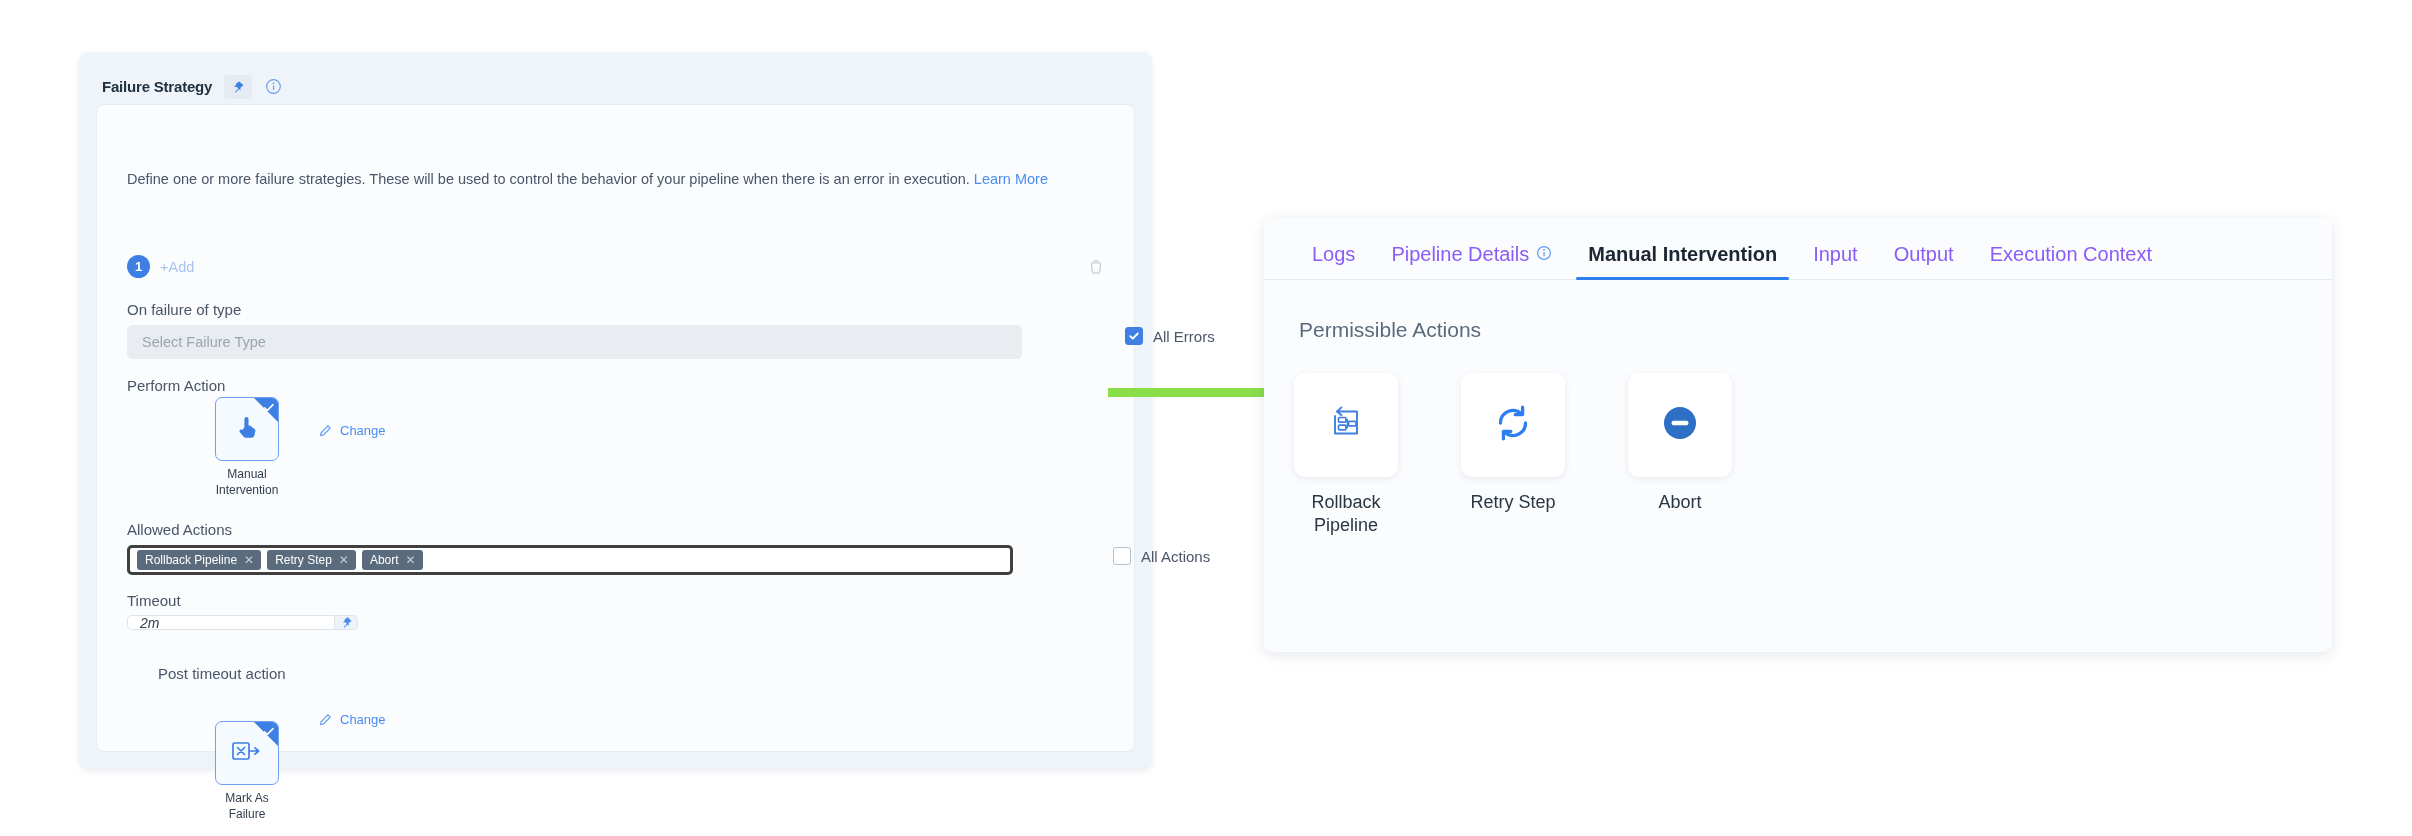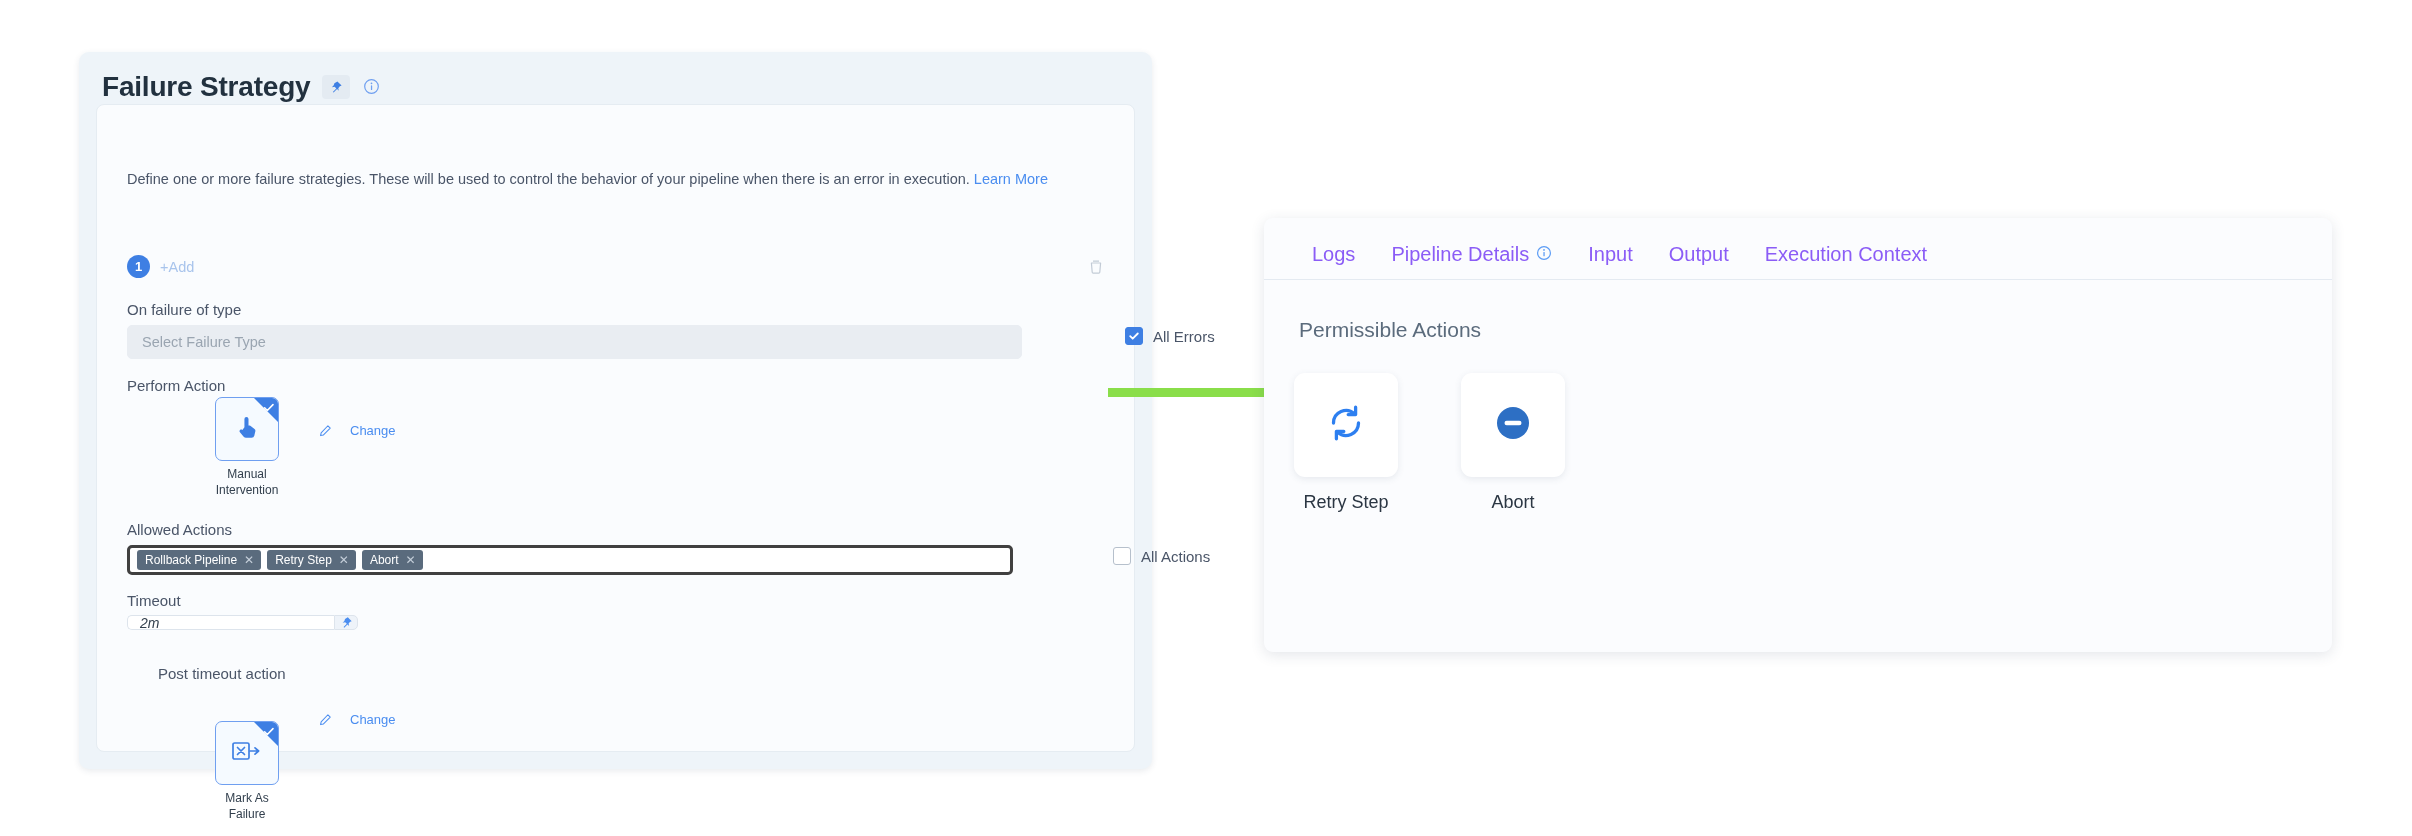--- a/index.html
+++ b/index.html
@@ -17,21 +17,21 @@
     width: 1073px; height: 717px;
     background: #eef4f9;
     border-radius: 10px;
     box-shadow: 0 2px 6px rgba(40,60,90,0.10);
   }
   .fs-header {
     display: flex; align-items: center; gap: 12px;
     padding: 17px 0 0 23px; height: 52px;
   }
   .fs-title {
-    font-size: 28px; font-weight: bold; color: #22313f;
+    font-size: 15px; font-weight: bold; color: #22313f;
     letter-spacing: -0.2px;
   }
   .pin-btn {
     width: 28px; height: 24px; border-radius: 4px;
     background: #e4ebf2; display: flex; align-items: center;
     justify-content: center; cursor: pointer;
   }
   .pin-btn svg { display: block; }
   .info-ic { width: 19px; height: 19px; display: flex; align-items: center; justify-content: center; }
 
@@ -111,21 +111,21 @@
     border-top: 24px solid #3e7fe3; border-left: 24px solid transparent;
   }
   .tile-check {
     position: absolute; right: 3px; top: 2px; width: 12px; height: 12px;
   }
   .tile-caption {
     margin-top: 6px; width: 78px; margin-left: -7px;
     text-align: center; font-size: 12px; color: #33404e; line-height: 1.32;
   }
   .change-link {
-    position: absolute; display: flex; align-items: center; gap: 18px;
+    position: absolute; display: flex; align-items: center; gap: 8px;
     font-size: 13px; color: #4a8df0; cursor: pointer;
   }
   .change-mi { left: 222px; top: 318px; }
   .change-mf { left: 222px; top: 607px; }
 
   
   .tag-input {
     position: absolute; left: 30px; top: 440px;
     width: 886px; height: 30px;
     background: #fff; border: 3px solid #404040; border-radius: 5px;
@@ -364,35 +364,56 @@
       <span class="tab">
         <span>Pipeline Details</span>
         <span>
           <svg width="16" height="16" viewBox="0 0 20 20">
             <circle cx="10" cy="10" r="8" fill="none" stroke="#5c9cf5" stroke-width="1.5"></circle>
             <circle cx="10" cy="6.2" r="1.1" fill="#5c9cf5"></circle>
             <rect x="9.25" y="8.6" width="1.6" height="5.6" rx="0.8" fill="#5c9cf5"></rect>
           </svg>
         </span>
       </span>
+      <span class="tab active">
+        <span>Manual Intervention</span>
+      </span>
       <span class="tab">
         <span>Input</span>
       </span>
       <span class="tab">
         <span>Output</span>
       </span>
       <span class="tab">
         <span>Execution Context</span>
       </span>
     </div>
 
     <span class="rp-section-title">Permissible Actions</span>
 
     <div class="cards">
 
+      <div class="card-col">
+        <div class="card">
+          <span>
+            <svg width="42" height="42" viewBox="0 0 42 42">
+              <path d="M12 9.5h20v22H10V14" fill="none" stroke="#3e7fe3" stroke-width="1.9" stroke-linecap="round" stroke-linejoin="round"></path>
+              <path d="M16.4 5.4 12.2 9.5 16.4 13.2" fill="none" stroke="#3e7fe3" stroke-width="1.9" stroke-linecap="round" stroke-linejoin="round"></path>
+              <rect x="13.5" y="15.5" width="7.5" height="4.6" rx="1" fill="none" stroke="#3e7fe3" stroke-width="1.7"></rect>
+              <rect x="13.5" y="23.2" width="7.5" height="4.6" rx="1" fill="none" stroke="#3e7fe3" stroke-width="1.7"></rect>
+              <rect x="23.5" y="19.3" width="7.5" height="4.6" rx="1" fill="none" stroke="#3e7fe3" stroke-width="1.7"></rect>
+              <path d="M21 17.8h1.4v3.8h1.1 M21 25.5h1.4v-3.8h1.1" fill="none" stroke="#3e7fe3" stroke-width="1.5" stroke-linecap="round" stroke-linejoin="round"></path>
+            </svg>
+          </span>
+        </div>
+        <div class="card-label">
+          <div>Rollback</div>
+          <div>Pipeline</div>
+        </div>
+      </div>
 
       <div class="card-col">
         <div class="card">
           <span>
             <svg width="48" height="48" viewBox="0 0 48 48">
               <path d="M11.5 24a12.5 12.5 0 0 1 21-9.1" fill="none" stroke="#2d7ff0" stroke-width="3.3" stroke-linecap="round"></path>
               <path d="M36.5 24a12.5 12.5 0 0 1-21 9.1" fill="none" stroke="#2d7ff0" stroke-width="3.3" stroke-linecap="round"></path>
               <path d="M33.6 8.2v7.4h-7.4" fill="none" stroke="#2d7ff0" stroke-width="3.3" stroke-linecap="round" stroke-linejoin="round"></path>
               <path d="M14.4 39.8v-7.4h7.4" fill="none" stroke="#2d7ff0" stroke-width="3.3" stroke-linecap="round" stroke-linejoin="round"></path>
             </svg>

